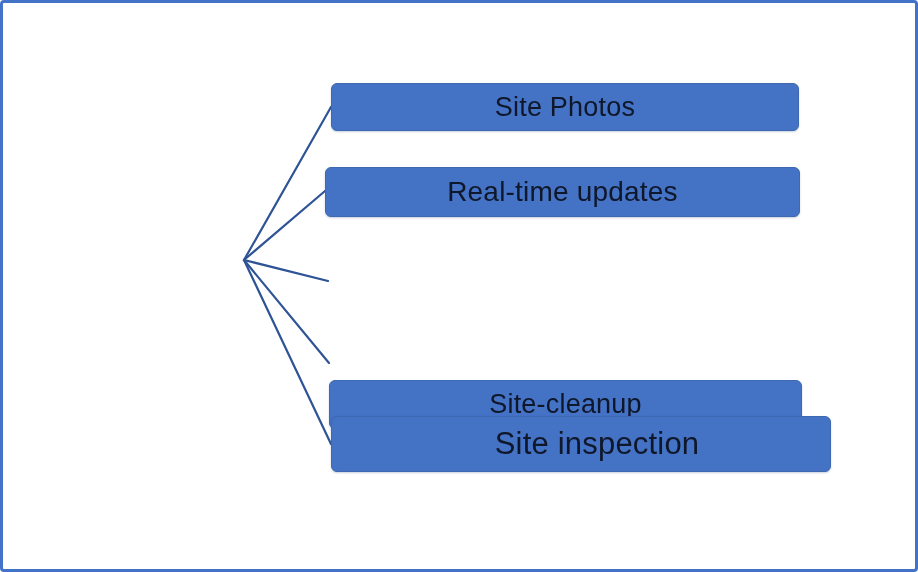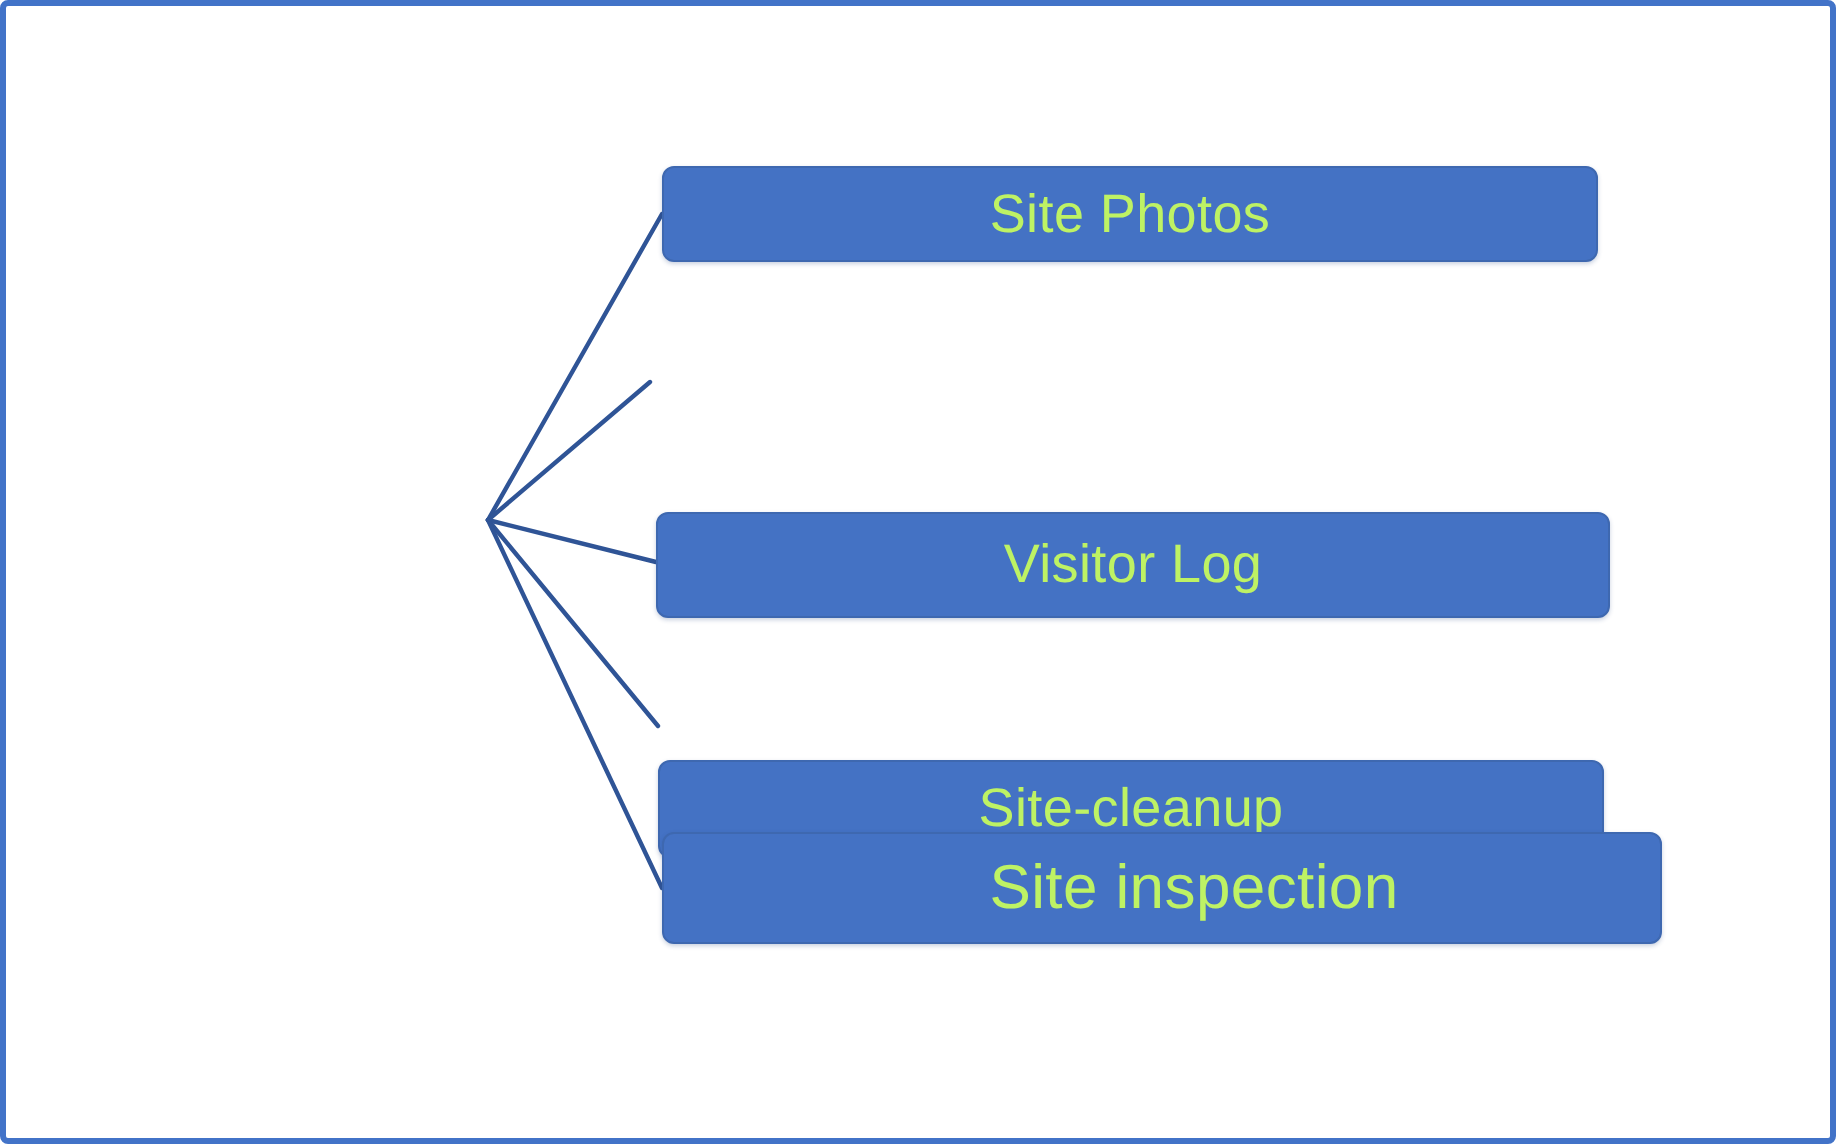--- a/index.html
+++ b/index.html
@@ -44,21 +44,21 @@
     left:-2px;top:-10px;
     width:36px;height:28px;
     display:block;
   }
   .node{
     position:absolute;
     background:#4472C4;
     border:1px solid #3E68B0;
     border-radius:6px;
     display:flex;align-items:center;justify-content:center;
-    color:#bef264;
+    color:#0f172a;
     box-shadow:0 1px 2px rgba(40,70,130,.25);
   }
   .node span{
     font-size:27px;
     letter-spacing:.2px;
   }
   .node1{left:328px;top:80px;width:466px;height:46px;}
   .node2{left:322px;top:164px;width:473px;height:48px;}
   .node2 span{font-size:28px;}
   .node3{left:325px;top:253px;width:475px;height:51px;}
@@ -76,22 +76,22 @@
     <line x1="241" y1="257" x2="322" y2="188"></line>
     <line x1="241" y1="257" x2="325" y2="278"></line>
     <line x1="241" y1="257" x2="326" y2="360"></line>
     <line x1="241" y1="257" x2="328" y2="441"></line>
   </svg>
 
 
   <div class="node node1">
     <span>Site Photos</span>
   </div>
-  <div class="node node3">
-    <span>Visitor Log</span>
+  <div class="node node2">
+    <span>Real-time updates</span>
   </div>
   <div class="node node4">
     <span>Site-cleanup</span>
   </div>
   <div class="node node5">
     <span>Site inspection</span>
   </div>
 
 </div>
 

